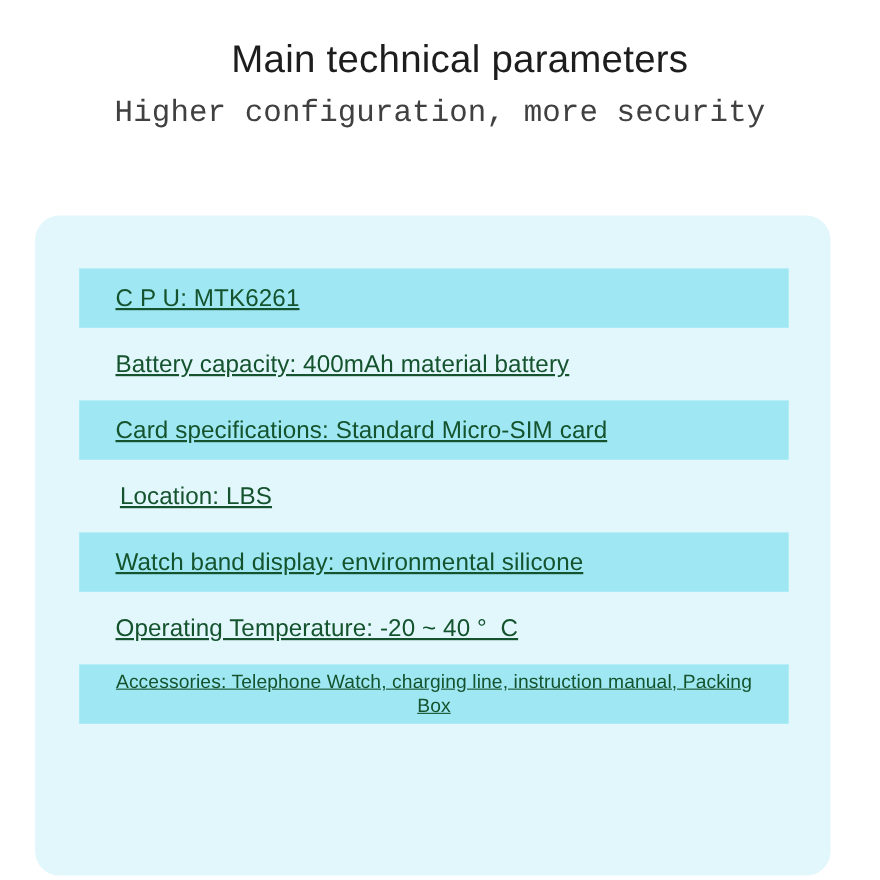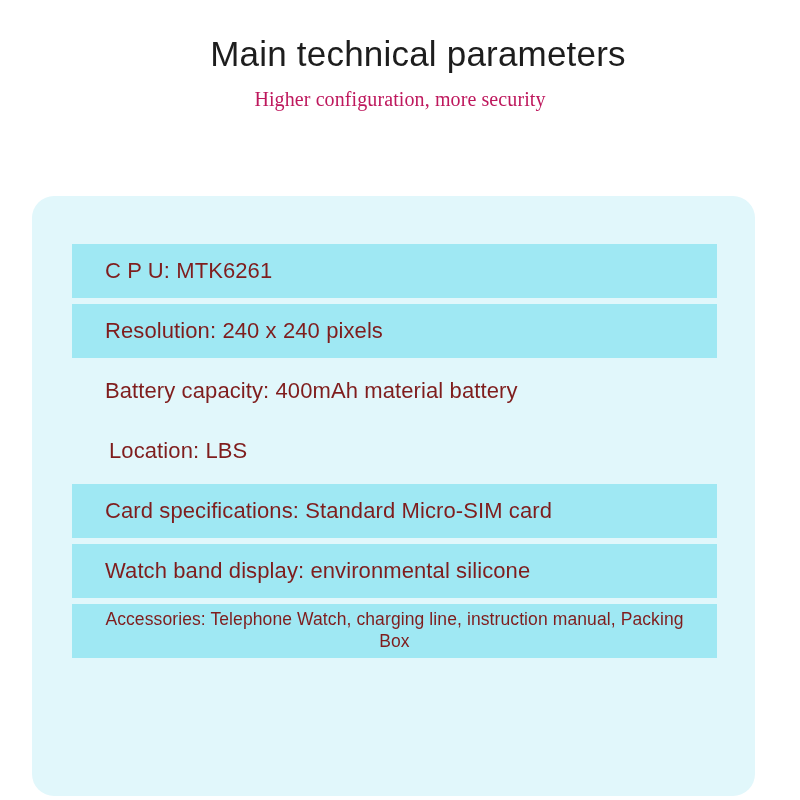--- a/index.html
+++ b/index.html
@@ -30,24 +30,24 @@
     font-family: "Liberation Sans", sans-serif;
     font-size: 35px;
     font-weight: 400;
     color: #1d1d1d;
     letter-spacing: 0.2px;
     line-height: 1.15;
     margin: 0;
     padding-left: 36px;
   }
   .page-subtitle {
-    font-family: Liberation Serif, serif;
-    font-size: 20px;
+    font-family: Liberation Mono, monospace;
+    font-size: 28px;
     font-weight: 400;
-    color: #be185d;
+    color: #404040;
     letter-spacing: 0.1px;
     margin: 14px 0 0 0;
     line-height: 1.15;
   }
 
   
   .spec-card {
     position: absolute;
     left: 32px;
     top: 196px;
@@ -79,24 +79,25 @@
     background: #9fe8f3;
   }
   .spec-row.plain {
     background: transparent;
   }
 
   .spec-text {
     font-family: "Liberation Sans", sans-serif;
     font-size: 22px;
     font-weight: 400;
-    color: #7f1d1d;
+    color: #14532d;
     line-height: 1.2;
     letter-spacing: 0.1px;
     white-space: pre;
+    text-decoration: underline;
   }
 
   
   .spec-row.indent .spec-text {
     padding-left: 4px;
   }
 
   
   .spec-row.two-line {
     padding-left: 0;
@@ -125,40 +126,40 @@
   </div>
 
   <div class="spec-card">
     <div class="spec-list">
 
       <div class="spec-row alt">
         <span class="spec-text">C P U: MTK6261</span>
       </div>
 
 
-      <div class="spec-row alt">
-        <span class="spec-text">Resolution: 240 x 240 pixels</span>
-      </div>
 
       <div class="spec-row plain">
         <span class="spec-text">Battery capacity: 400mAh material battery</span>
+      </div>
+
+      <div class="spec-row alt">
+        <span class="spec-text">Card specifications: Standard Micro-SIM card</span>
       </div>
 
       <div class="spec-row plain indent">
         <span class="spec-text">Location: LBS</span>
       </div>
 
       <div class="spec-row alt">
-        <span class="spec-text">Card specifications: Standard Micro-SIM card</span>
-      </div>
-
-      <div class="spec-row alt">
         <span class="spec-text">Watch band display: environmental silicone</span>
       </div>
 
+      <div class="spec-row plain">
+        <span class="spec-text">Operating Temperature: -20 ~ 40 °  C</span>
+      </div>
 
       <div class="spec-row alt two-line">
         <span class="spec-text">Accessories: Telephone Watch, charging line, instruction manual, Packing Box</span>
       </div>
 
     </div>
   </div>
 
 </div>
 

